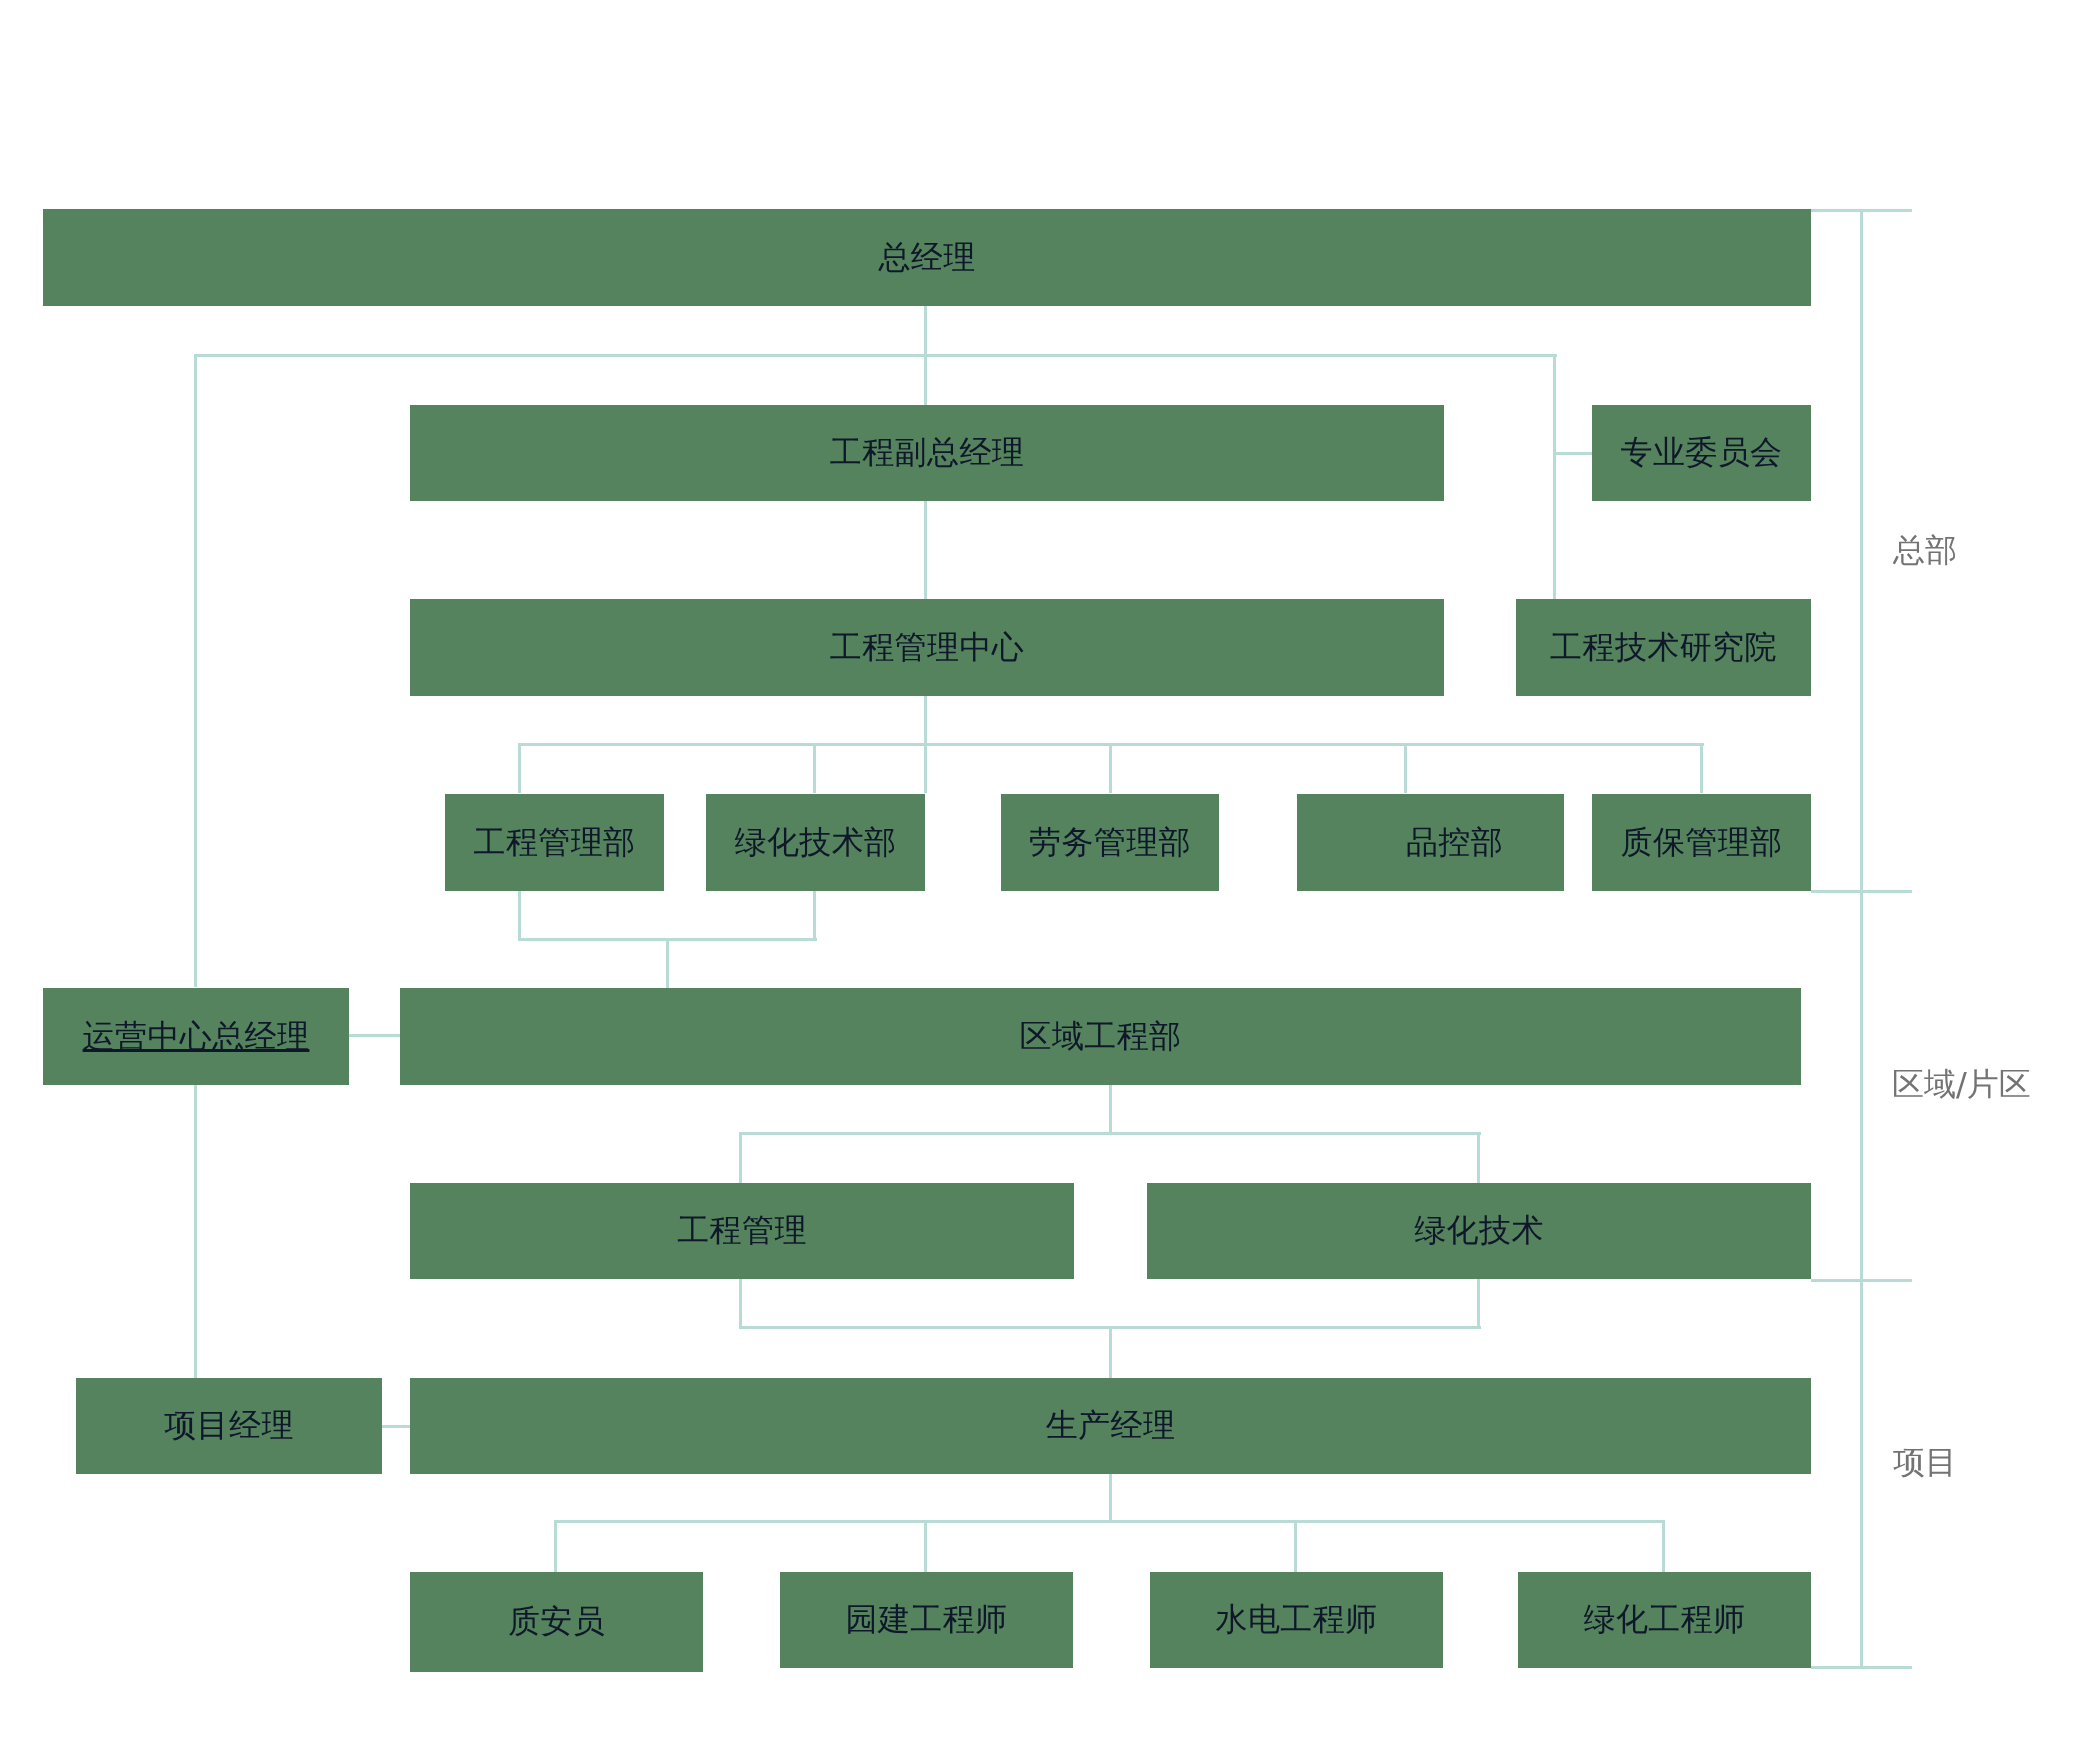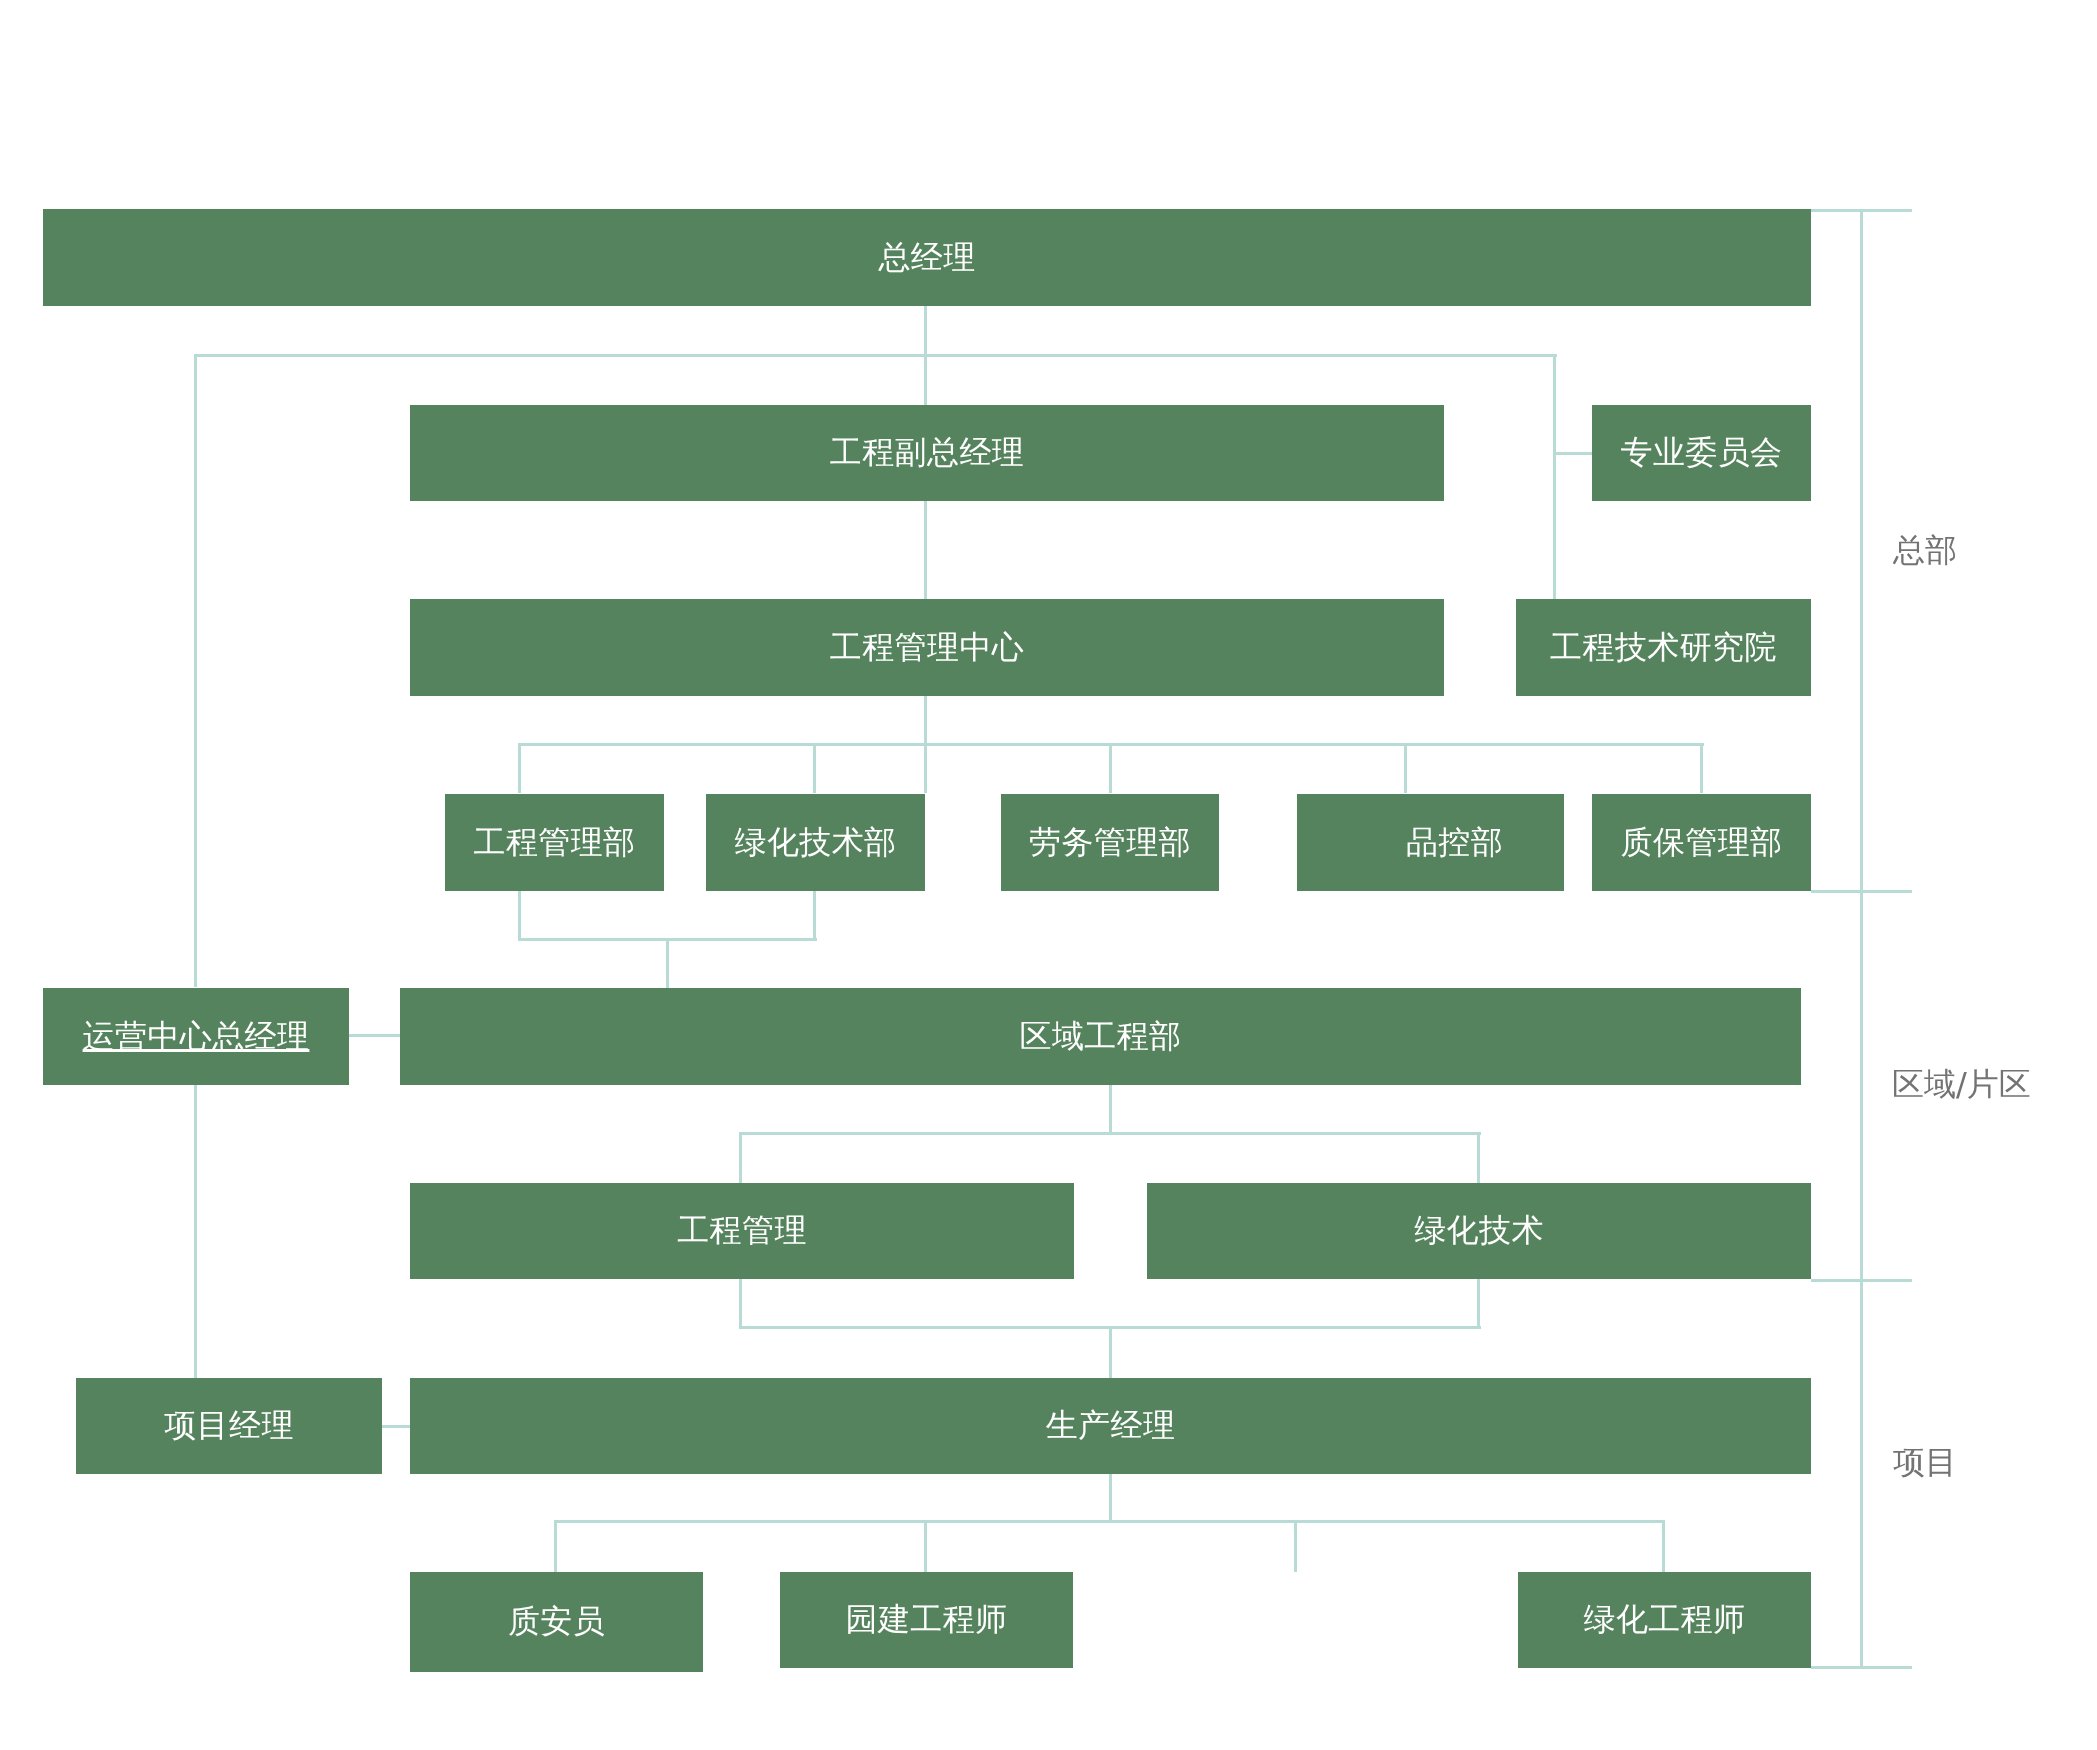--- a/index.html
+++ b/index.html
@@ -1,18 +1,18 @@
 <!DOCTYPE html>
 <html style="font-size:6.8px"><head>
 <meta charset="utf-8">
 <style>
   html,body{margin:0;padding:0;background:#ffffff;}
   #canvas{position:relative;width:2097px;height:1750px;background:#ffffff;overflow:hidden;
     font-family:"DejaVu Sans","Liberation Sans",sans-serif;}
-  .box{position:absolute;background:#55835d;color:#ffffff;display:flex;align-items:center;justify-content:center;
+  .box{position:absolute;background:#55835d;color:#0f172a;display:flex;align-items:center;justify-content:center;
     font-size:32px;letter-spacing:0.4px;white-space:nowrap;}
   .hl{position:absolute;height:3.4px;background:#b9dbd5;}
   .vl{position:absolute;width:3.4px;background:#b9dbd5;}
   .tier{position:absolute;color:#737373;font-size:32px;white-space:nowrap;}
 </style>
 </head>
 <body>
 
 <div id="canvas">
 
@@ -77,19 +77,20 @@
   <div class="box" style="left:400px;top:988px;width:1401px;height:97px;">区域工程部</div>
 
   <div class="box" style="left:410px;top:1183px;width:664px;height:96px;">工程管理</div>
   <div class="box" style="left:1147px;top:1183px;width:664px;height:96px;">绿化技术</div>
 
   <div class="box" style="left:43px;top:1378px;width:306px;height:96px;margin-left:33px;">项目经理</div>
   <div class="box" style="left:410px;top:1378px;width:1401px;height:96px;">生产经理</div>
 
   <div class="box" style="left:410px;top:1572px;width:293px;height:100px;">质安员</div>
   <div class="box" style="left:780px;top:1572px;width:293px;height:96px;">园建工程师</div>
+  <div class="box" style="left:1150px;top:1572px;width:293px;height:96px;">水电工程师</div>
   <div class="box" style="left:1518px;top:1572px;width:293px;height:96px;">绿化工程师</div>
 
   <div class="tier" style="left:1893px;top:529px;">总部</div>
   <div class="tier" style="left:1892px;top:1063px;">区域/片区</div>
   <div class="tier" style="left:1893px;top:1441px;">项目</div>
 </div>
 
 
 </body></html>

